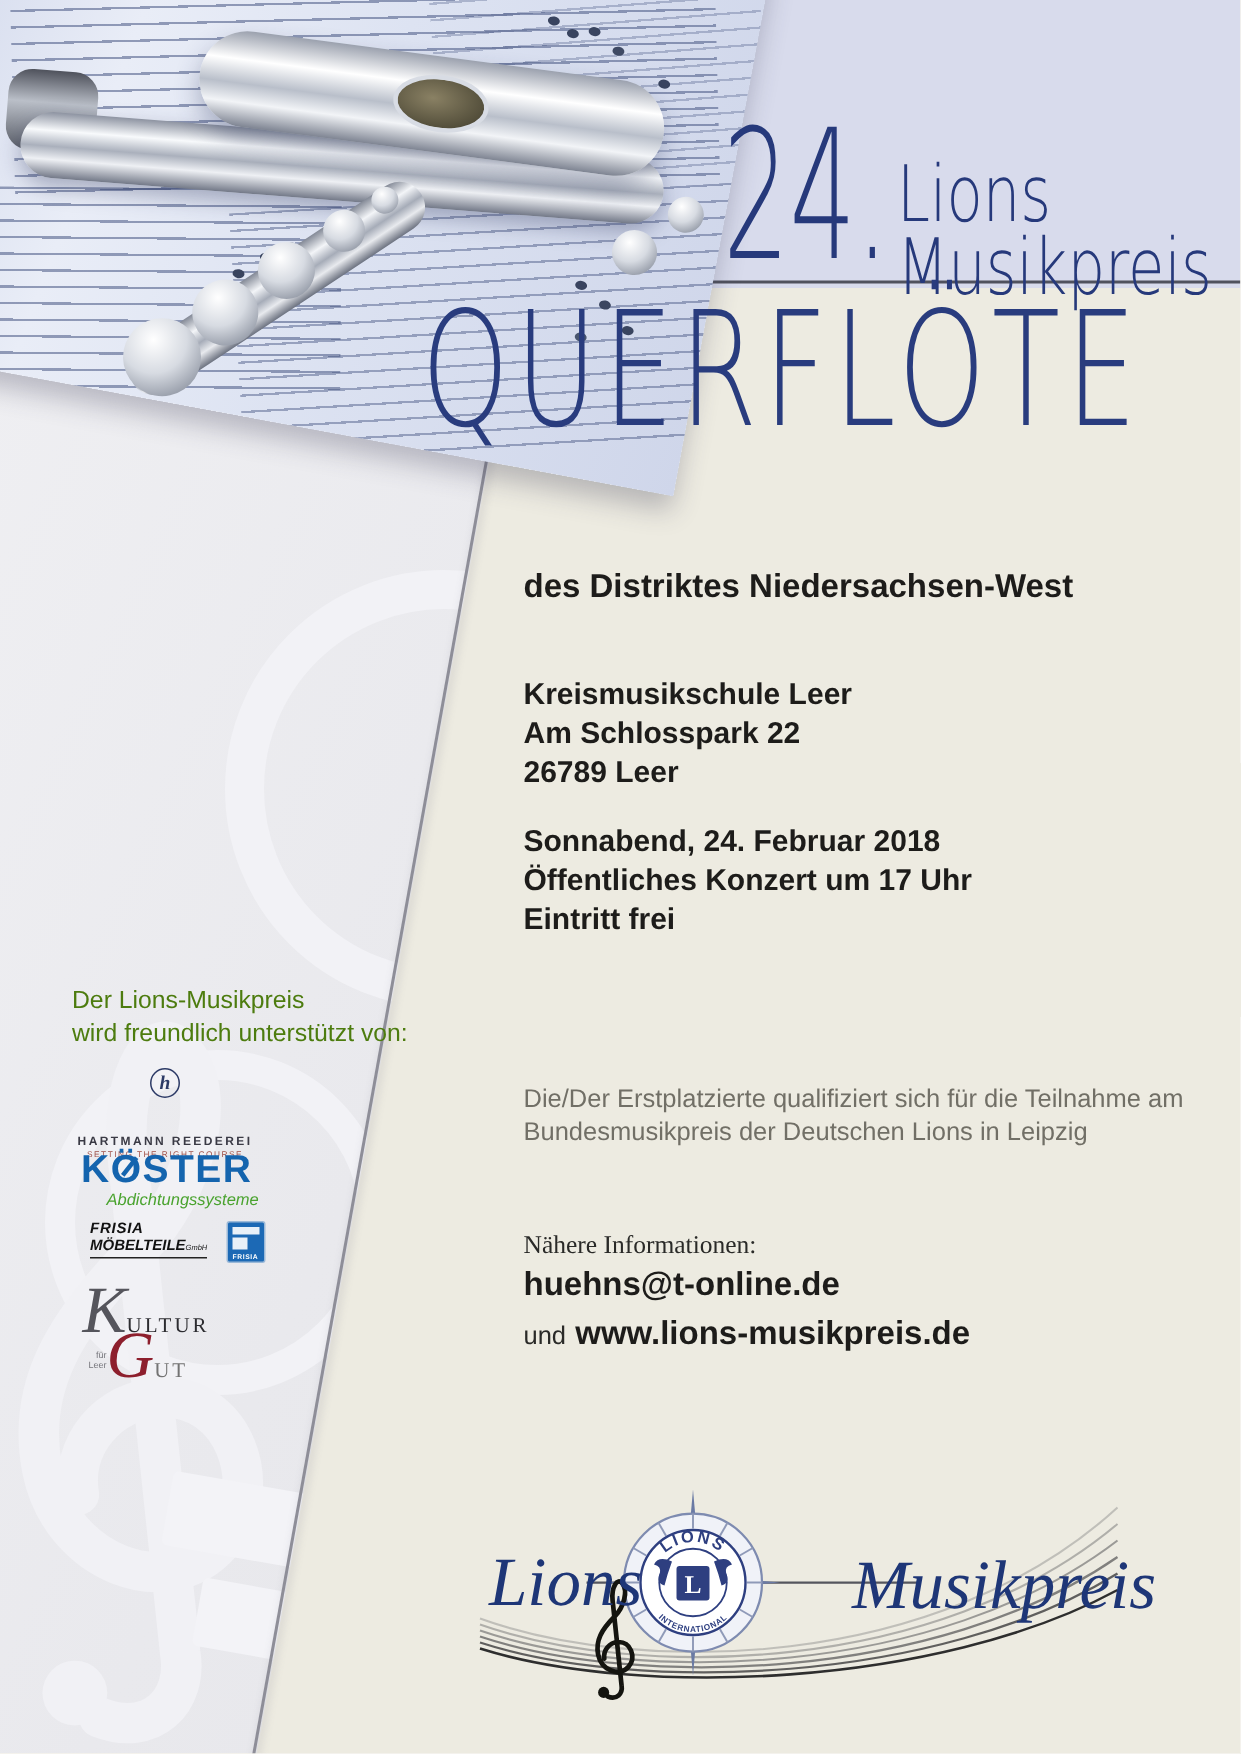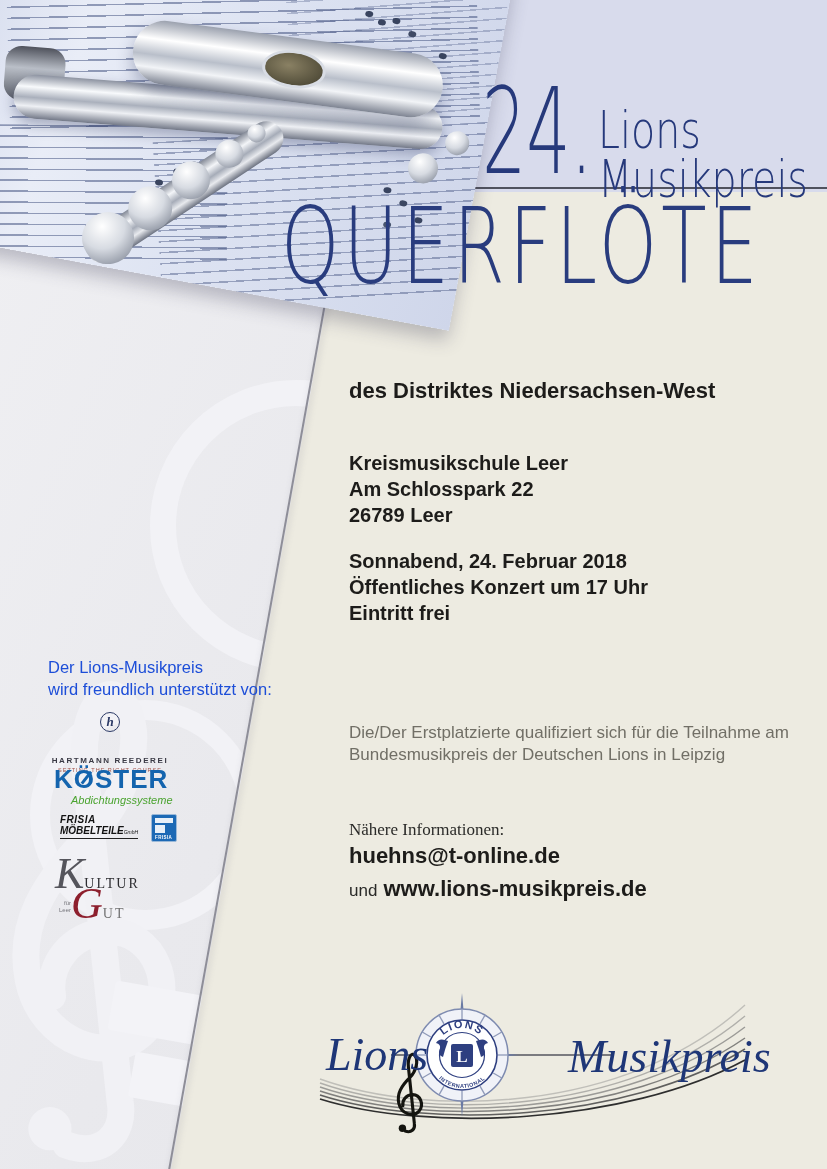--- a/index.html
+++ b/index.html
@@ -78,21 +78,21 @@
   .event{top:548px;font-size:20px;font-weight:bold;line-height:26px;}
   .prizes{top:638px;font-size:17px;color:#716f66;line-height:22px;}
   .qual{top:722px;font-size:17px;color:#716f66;line-height:22px;}
   .info-h{top:820px;font-size:17px;color:#2a2a28;font-family:Liberation Serif, serif;}
   .info-mail{top:843px;font-size:22px;font-weight:bold;}
   .info-web{top:876px;font-size:22px;font-weight:bold;}
   .info-web .pre{font-size:17px;font-weight:normal;color:#2a2a28;}
 
   
   .side{position:absolute;z-index:6;}
-  .support{left:48px;top:656px;font-size:16.5px;color:#1d4ed8;line-height:22px;}
+  .support{left:48px;top:656px;font-size:16.5px;color:#4d7c0f;line-height:22px;}
   .hartmann{left:50px;top:712px;width:120px;text-align:center;}
   .hartmann .mono{display:inline-block;width:18px;height:18px;border-radius:50%;border:1.6px solid #2c3a66;
       color:#2c3a66;font-family:"Liberation Serif",serif;font-style:italic;font-weight:bold;
       font-size:13px;line-height:17px;}
   .hartmann .nm{margin-top:24px;font-size:8px;letter-spacing:1.6px;color:#3a3a45;font-weight:bold;white-space:nowrap;}
   .hartmann .tg{margin-top:2px;font-size:5.5px;letter-spacing:1px;color:#a0524a;white-space:nowrap;}
   .koester{left:54px;top:764px;}
   .koester .nm{font-size:26px;font-weight:bold;color:#1464ae;letter-spacing:1px;position:relative;}
   .koester .slash{position:absolute;left:31px;top:6px;width:2.5px;height:15px;background:#1464ae;transform:rotate(38deg);}
   .koester .tg{font-size:11px;font-style:italic;color:#4aa32f;margin-top:-1px;margin-left:17px;}

